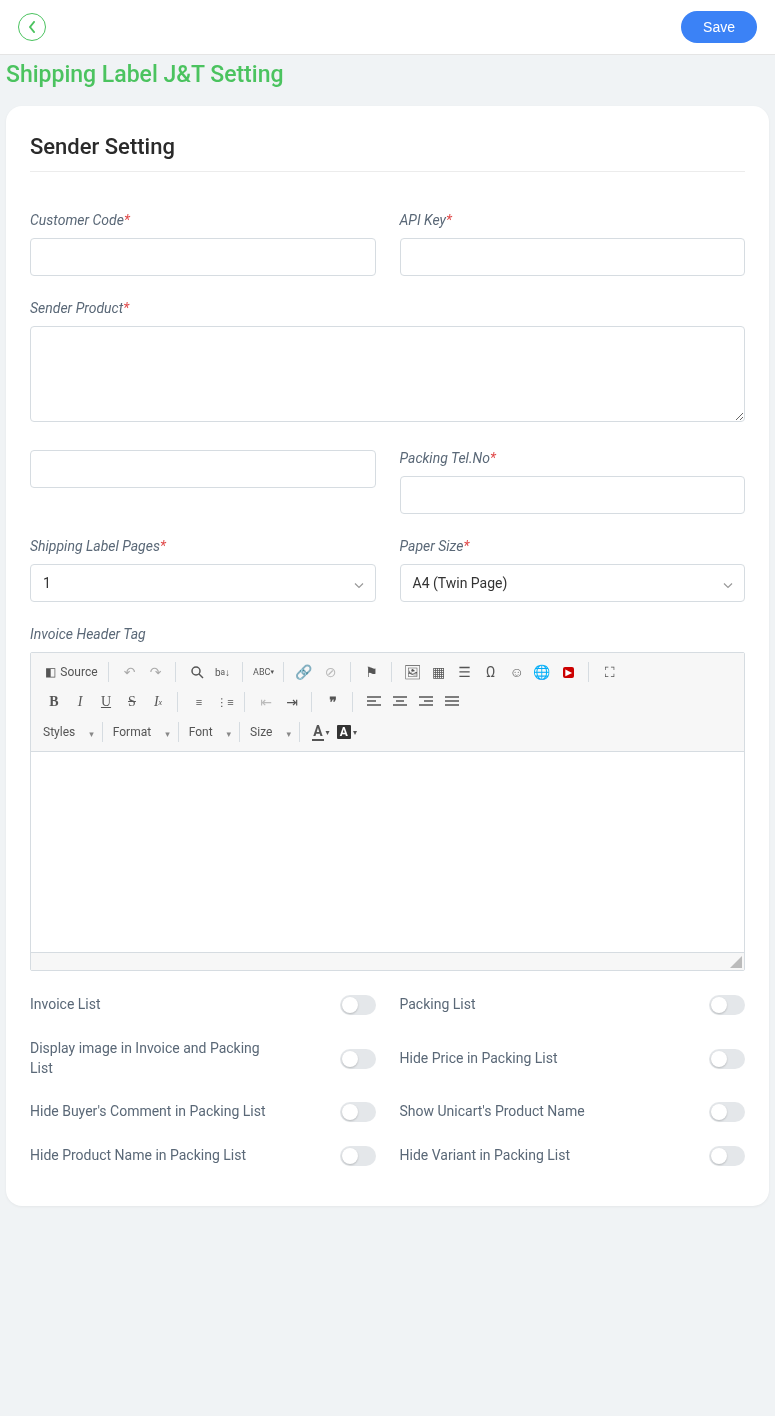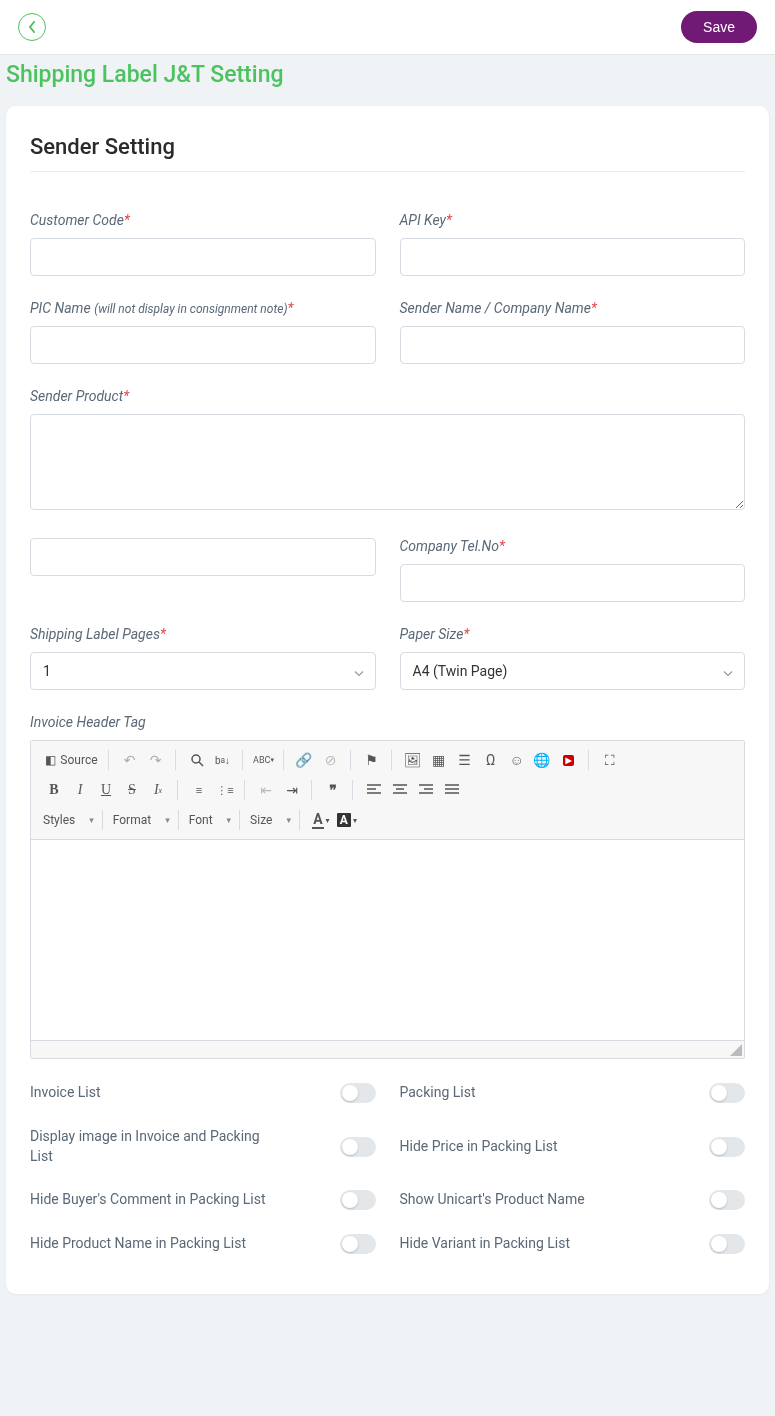--- a/index.html
+++ b/index.html
@@ -1,23 +1,23 @@
 <!DOCTYPE html>
 <html><head>
 <meta charset="utf-8">
 <style>
 * { box-sizing: border-box; margin: 0; padding: 0; }
 body { font-family: -apple-system, BlinkMacSystemFont, "Segoe UI", Roboto, Arial, sans-serif; background: #f0f3f5; color: #333; width: 775px; }
 .topbar { background: #fff; height: 55px; display: flex; align-items: center; justify-content: space-between; padding: 0 18px; border-bottom: 1px solid #e5e5e5; }
 .back-btn { width: 28px; height: 28px; border: 1.5px solid #4bc35f; border-radius: 50%; display: flex; align-items: center; justify-content: center; cursor: pointer; }
 .back-btn svg { width: 10px; height: 12px; }
-.save-btn { background: #701a75; color: #fff; border: none; border-radius: 18px; padding: 8px 22px; font-size: 14px; cursor: pointer; font-weight: 500; }
+.save-btn { background: #3b82f6; color: #fff; border: none; border-radius: 18px; padding: 8px 22px; font-size: 14px; cursor: pointer; font-weight: 500; }
 .page-wrap { padding: 6px; }
 .page-title { color: #4bc35f; font-size: 23px; font-weight: 500; margin-bottom: 18px; }
-.card { background: #fff; border-radius: 10px; padding: 28px 24px 40px; box-shadow: 0 1px 3px rgba(0,0,0,0.05); }
+.card { background: #fff; border-radius: 16px; padding: 28px 24px 40px; box-shadow: 0 1px 3px rgba(0,0,0,0.05); }
 .section-title { font-size: 22px; font-weight: 500; color: #2a2a2a; padding-bottom: 12px; border-bottom: 1px solid #ececec; margin-bottom: 40px; }
 .form-row { display: flex; gap: 24px; margin-bottom: 24px; }
 .form-col { flex: 1; }
 .form-full { width: 100%; margin-bottom: 24px; }
 .label { font-size: 14px; color: #5a6877; margin-bottom: 10px; display: block; font-style: italic; }
 .label .sub { font-size: 12px; }
 .req { color: #e04b4b; }
 .input, .textarea, .select { width: 100%; border: 1px solid #d6dce1; border-radius: 4px; padding: 10px 12px; font-size: 14px; background: #fff; color: #333; }
 .input { height: 38px; }
 .textarea { height: 96px; resize: vertical; font-family: inherit; }
@@ -25,21 +25,21 @@
 .select { height: 38px; appearance: none; -webkit-appearance: none; padding-right: 32px; cursor: pointer; }
 .select-arrow { position: absolute; right: 12px; top: 50%; transform: translateY(-50%); pointer-events: none; color: #999; }
 .editor-wrap { border: 1px solid #d6dce1; border-radius: 2px; background: #fff; }
 .toolbar { background: #f7f7f7; border-bottom: 1px solid #d6dce1; padding: 4px 2px; }
 .tb-row { display: flex; align-items: center; flex-wrap: wrap; padding: 2px 4px; }
 .tb-group { display: flex; align-items: center; padding: 0 4px; position: relative; }
 .tb-group::after { content: ""; width: 1px; height: 20px; background: #d6dce1; margin-left: 6px; }
 .tb-group:last-child::after { display: none; }
 .tb-btn { width: 26px; height: 26px; display: flex; align-items: center; justify-content: center; cursor: pointer; color: #555; font-size: 14px; border-radius: 2px; }
 .tb-source { display: flex; align-items: center; gap: 4px; cursor: pointer; padding: 2px 4px; font-size: 12px; color: #555; }
-.tb-select { font-size: 12px; color: #555; border: none; background: transparent; padding: 4px 2px; cursor: pointer; display: flex; align-items: center; gap: 14px; }
+.tb-select { font-size: 12px; color: #555; border: none; background: transparent; padding: 4px 2px; cursor: pointer; display: flex; align-items: flex-end; gap: 14px; }
 .tb-select .arr { font-size: 9px; color: #888; }
 .editor-body { min-height: 200px; padding: 12px; }
 .resize-bar { height: 18px; background: #f7f7f7; border-top: 1px solid #d6dce1; position: relative; }
 .resize-handle { position: absolute; right: 2px; bottom: 2px; width: 0; height: 0; border-style: solid; border-width: 0 0 12px 12px; border-color: transparent transparent #bbb transparent; cursor: nwse-resize; }
 .toggle-row { display: flex; gap: 24px; margin-top: 24px; }
 .toggle-col { flex: 1; display: flex; align-items: center; justify-content: space-between; gap: 12px; }
 .toggle-label { font-size: 14px; color: #5a6877; line-height: 1.4; max-width: 240px; }
 .toggle { width: 36px; height: 20px; background: #e4e7ea; border-radius: 10px; position: relative; cursor: pointer; flex-shrink: 0; }
 .toggle::after { content: ""; position: absolute; width: 16px; height: 16px; background: #fff; border-radius: 50%; top: 2px; left: 2px; box-shadow: 0 1px 2px rgba(0,0,0,0.2); }
 .color-a { font-weight: bold; border-bottom: 2px solid #555; padding: 0 1px; }
@@ -68,42 +68,32 @@
       <div class="form-col">
         <label class="label"><span>Customer Code</span><span class="req">*</span></label>
         <input class="input" value="" style="">
       </div>
       <div class="form-col">
         <label class="label"><span>API Key</span><span class="req">*</span></label>
         <input class="input" value="" style="">
       </div>
     </div>
 
-    <div class="form-row">
-      <div class="form-col">
-        <label class="label"><span>PIC Name </span><span class="sub">(will not display in consignment note)</span><span class="req">*</span></label>
-        <input class="input" value="" style="">
-      </div>
-      <div class="form-col">
-        <label class="label"><span>Sender Name / Company Name</span><span class="req">*</span></label>
-        <input class="input" value="" style="">
-      </div>
-    </div>
 
     <div class="form-full">
       <label class="label"><span>Sender Product</span><span class="req">*</span></label>
       <textarea class="textarea" style=""></textarea>
     </div>
 
     <div class="form-row">
       <div class="form-col">
         <input class="input" value="" style="">
       </div>
       <div class="form-col">
-        <label class="label"><span>Company Tel.No</span><span class="req">*</span></label>
+        <label class="label"><span>Packing Tel.No</span><span class="req">*</span></label>
         <input class="input" value="" style="">
       </div>
     </div>
 
     <div class="form-row">
       <div class="form-col">
         <label class="label"><span>Shipping Label Pages</span><span class="req">*</span></label>
         <div class="select-wrap">
           <div class="select">1</div>
           <span class="select-arrow"><svg width="10" height="6" viewBox="0 0 10 6">

